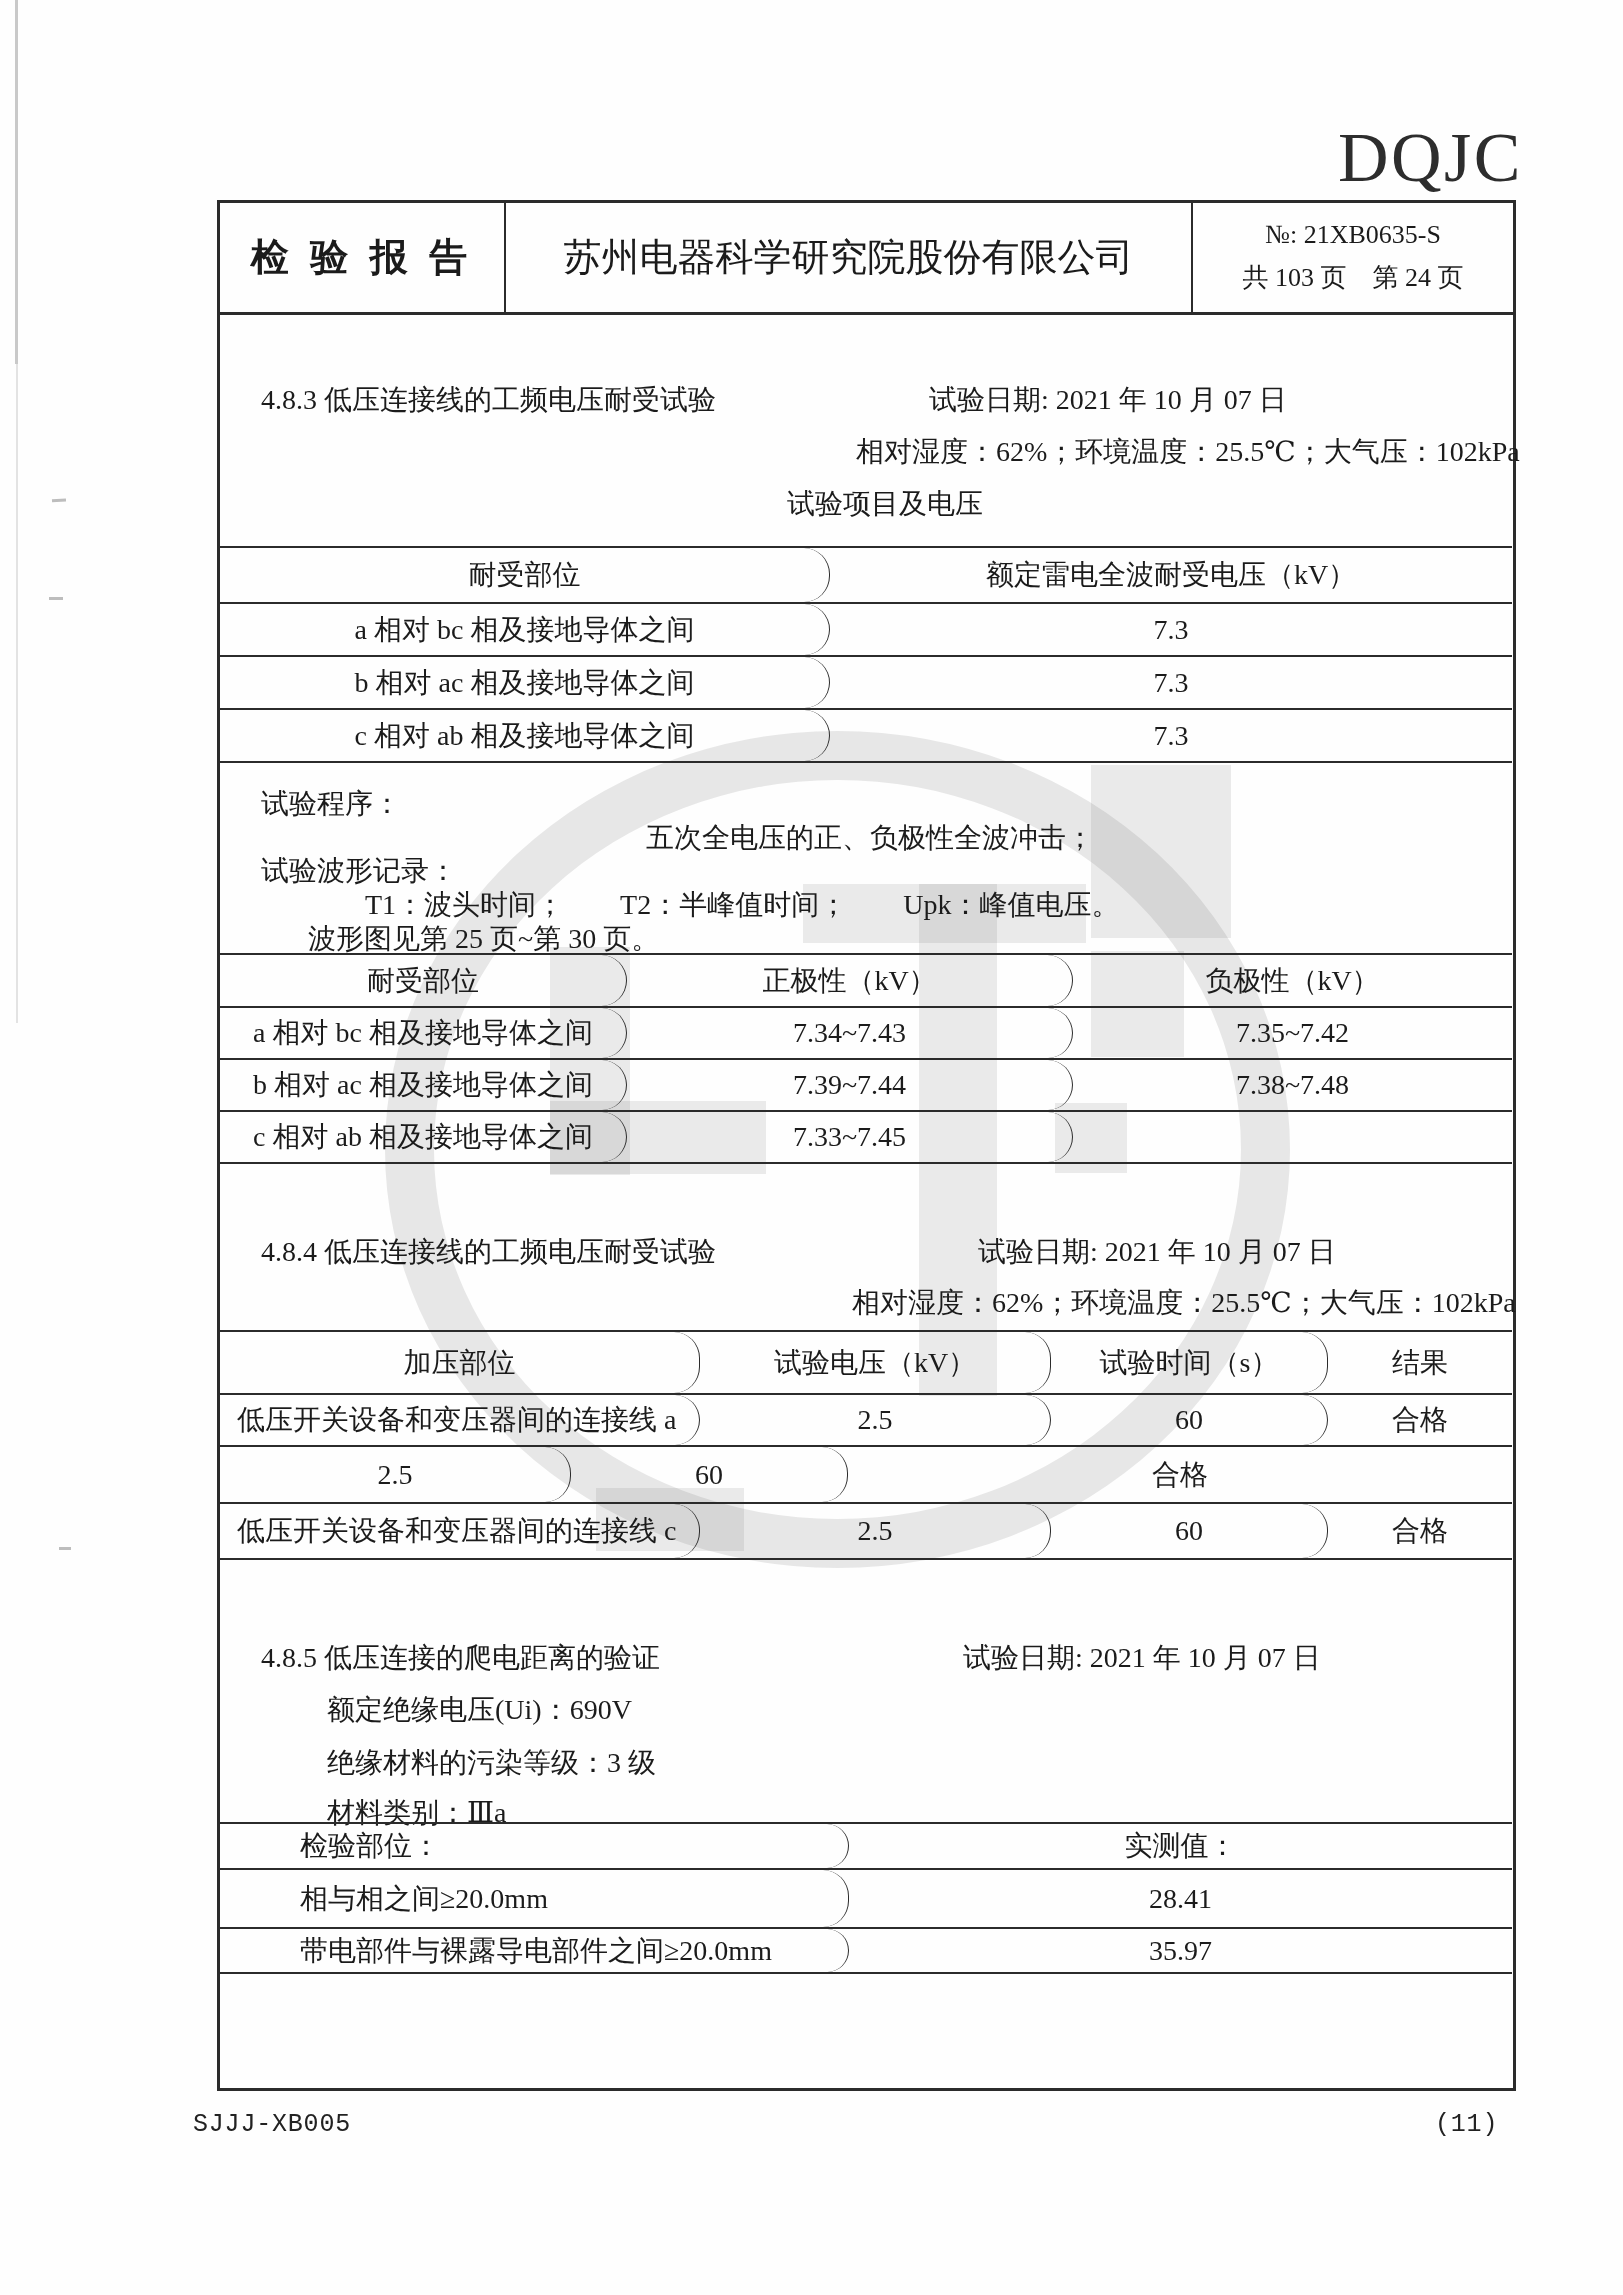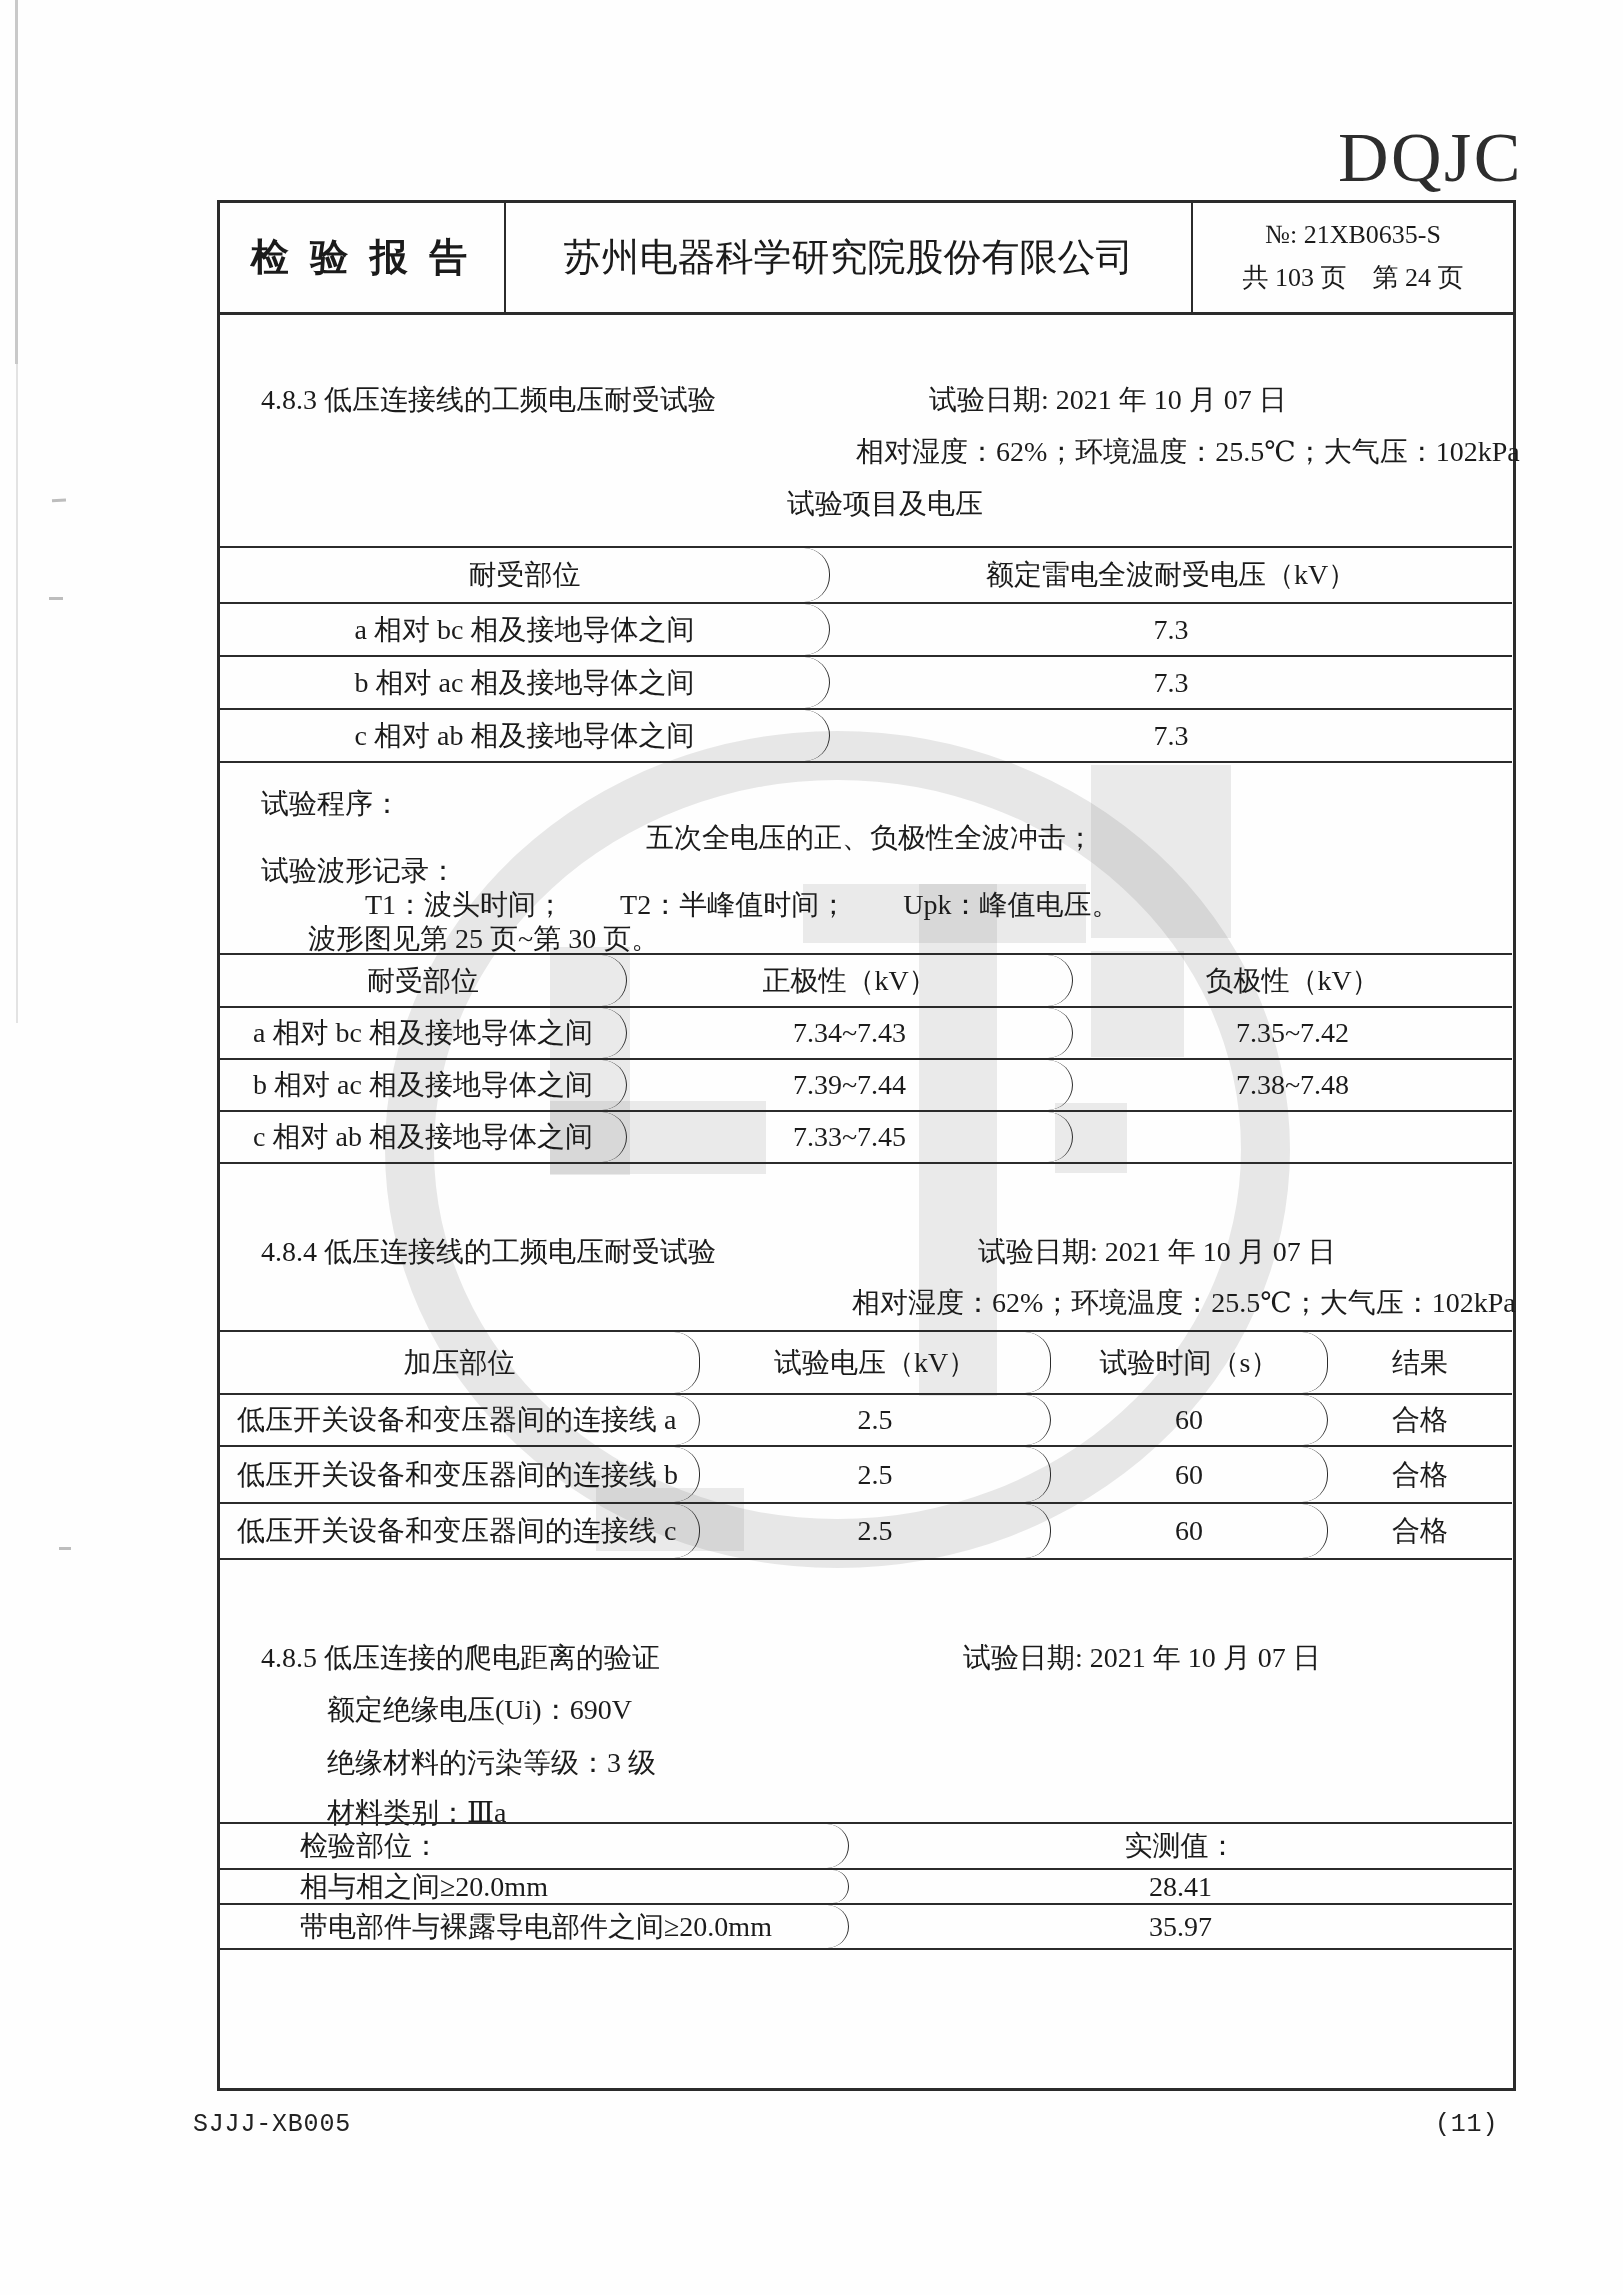--- a/index.html
+++ b/index.html
@@ -161,21 +161,20 @@
           <div class="tcell vline t3c3">试验时间（s）</div>
           <div class="tcell t3c4">结果</div>
         </div>
         <div class="trow" style="height:52px;">
           <div class="tcell vline t3c1 left20">低压开关设备和变压器间的连接线 a</div>
           <div class="tcell vline t3c2">2.5</div>
           <div class="tcell vline t3c3">60</div>
           <div class="tcell t3c4">合格</div>
         </div>
         <div class="trow" style="height:57px;">
-          <div class="tcell vline t3c1 left20">低压开关设备和变压器间的连接线 b</div>
           <div class="tcell vline t3c2">2.5</div>
           <div class="tcell vline t3c3">60</div>
           <div class="tcell t3c4">合格</div>
         </div>
         <div class="trow" style="height:56px;">
           <div class="tcell vline t3c1 left20">低压开关设备和变压器间的连接线 c</div>
           <div class="tcell vline t3c2">2.5</div>
           <div class="tcell vline t3c3">60</div>
           <div class="tcell t3c4">合格</div>
         </div>
@@ -185,21 +184,21 @@
       <div class="line" style="left:743px; top:1326px;">试验日期: 2021 年 10 月 07 日</div>
       <div class="line" style="left:107px; top:1378px;">额定绝缘电压(Ui)：690V</div>
       <div class="line" style="left:107px; top:1431px;">绝缘材料的污染等级：3 级</div>
       <div class="line" style="left:107px; top:1481px;">材料类别：Ⅲa</div>
 
       <div class="wtable" style="top:1507px;">
         <div class="trow" style="height:44px;">
           <div class="tcell vline t4c1 left95">检验部位：</div>
           <div class="tcell t4c2">实测值：</div>
         </div>
-        <div class="trow" style="height:35px;justify-content:space-between;">
+        <div class="trow" style="height:59px;justify-content:space-between;">
           <div class="tcell vline t4c1 left95">相与相之间≥20.0mm</div>
           <div class="tcell t4c2">28.41</div>
         </div>
         <div class="trow" style="height:45px;">
           <div class="tcell vline t4c1 left95">带电部件与裸露导电部件之间≥20.0mm</div>
           <div class="tcell t4c2">35.97</div>
         </div>
       </div>
 
     </div>

